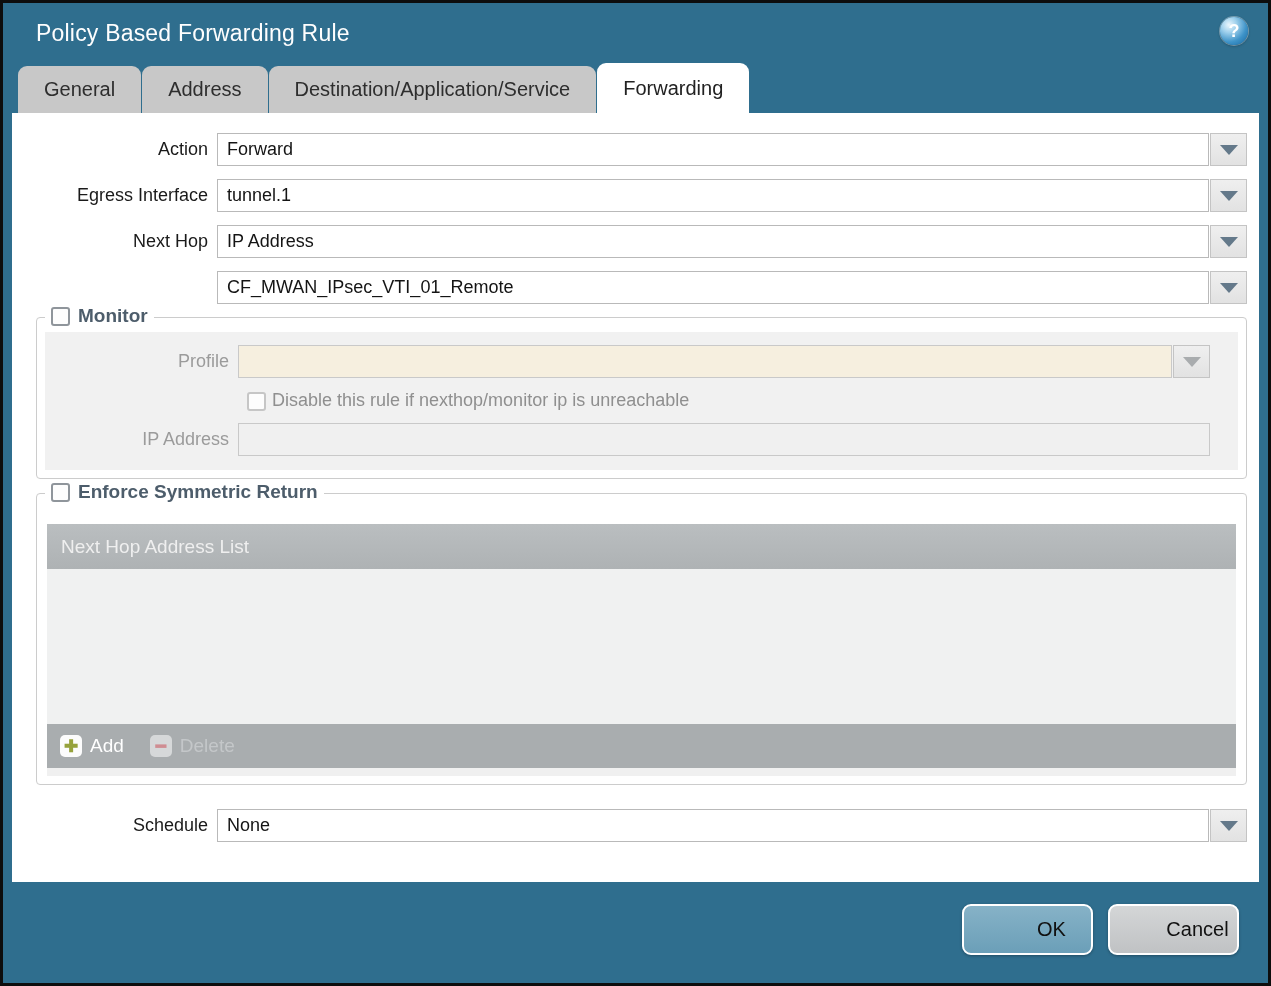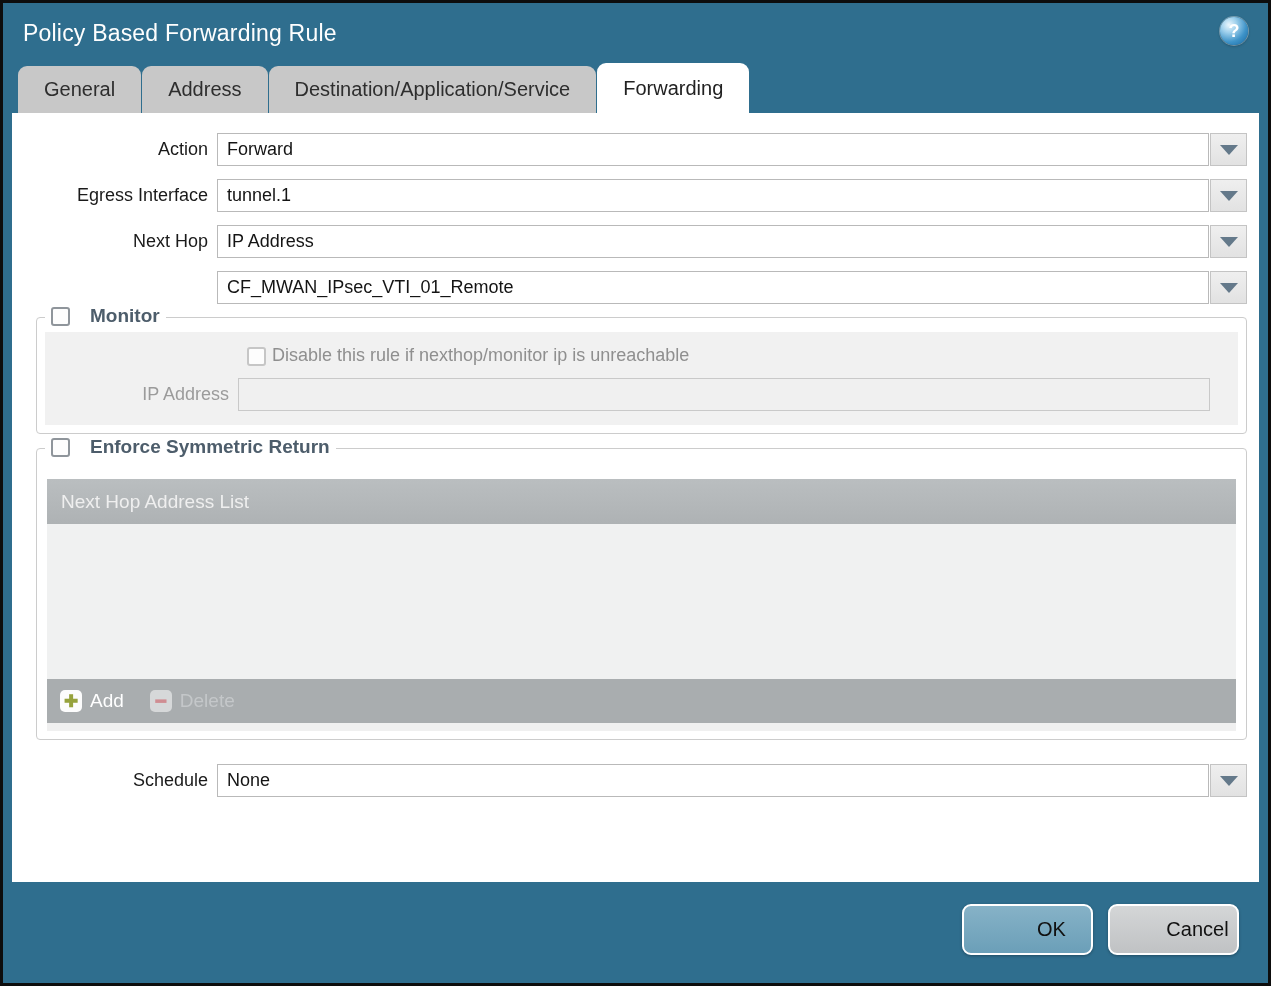--- a/index.html
+++ b/index.html
@@ -13,20 +13,21 @@
     position: relative;
     overflow: hidden;
   }
 
   
   .titlebar {
     height: 60px;
     display: flex; align-items: center;
     padding-left: 20px;
     position: relative;
+    margin-left: 13px;
   }
   .title {
     color: #fefefe; font-size: 23px; letter-spacing: 0.2px;
   }
   .help-btn {
     position: absolute; right: 20px; top: 14px;
     width: 28px; height: 28px; border-radius: 50%;
     background: radial-gradient(circle at 32% 28%, #eaf6fd 0%, #9fd0ec 28%, #3e93c8 62%, #1565a0 100%);
     box-shadow: 0 0 0 1px rgba(255,255,255,0.35), 0 1px 3px rgba(0,0,0,0.35);
     display: flex; align-items: center; justify-content: center;
@@ -96,21 +97,21 @@
     border: 1px solid #cccccc;
     border-radius: 4px;
     position: relative;
     padding: 14px 8px 8px 8px;
   }
   .groupbox.monitor { margin-top: 9px; }
   .groupbox.enforce { margin-top: 14px; }
   .legend {
     position: absolute; top: -13px; left: 8px;
     background: #ffffff; padding: 0 6px;
-    display: flex; align-items: center; gap: 20px;
+    display: flex; align-items: center; gap: 8px;
   }
   .legend-label { font-size: 19px; font-weight: bold; color: #4d5d6b; }
   .checkbox {
     width: 19px; height: 19px; border-radius: 3px;
     border: 2px solid #8f959b; background: #fdfdfd;
     cursor: pointer; flex: none;
   }
   .checkbox.disabled { border-color: #c6c6c6; cursor: default; }
 
   .panel { background: #f1f1f1; padding: 13px 0 14px 0; }
@@ -234,20 +235,29 @@
         </div>
       </div>
     </div>
 
     <div class="groupbox monitor">
       <div class="legend">
         <div class="checkbox"></div>
         <span class="legend-label">Monitor</span>
       </div>
       <div class="panel">
+        <div class="form-row">
+          <div class="form-label">Profile</div>
+          <div class="fieldwrap">
+            <div class="textbox beige"></div>
+            <div class="ddbtn disabled">
+              <div class="arrow"></div>
+            </div>
+          </div>
+        </div>
         <div class="cb-row">
           <div class="checkbox disabled"></div>
           <span class="cb-label">Disable this rule if nexthop/monitor ip is unreachable</span>
         </div>
         <div class="form-row">
           <div class="form-label">IP Address</div>
           <div class="fieldwrap">
             <div class="textbox greyed"></div>
           </div>
         </div>

